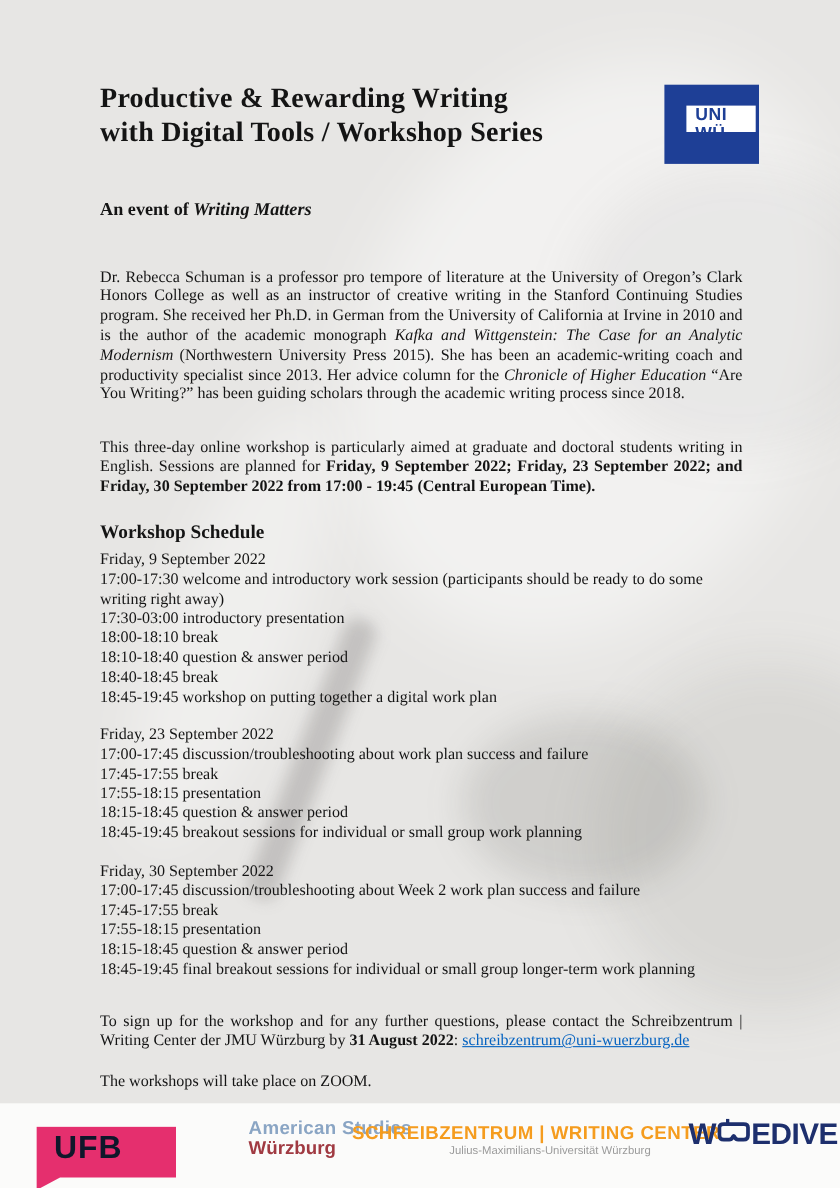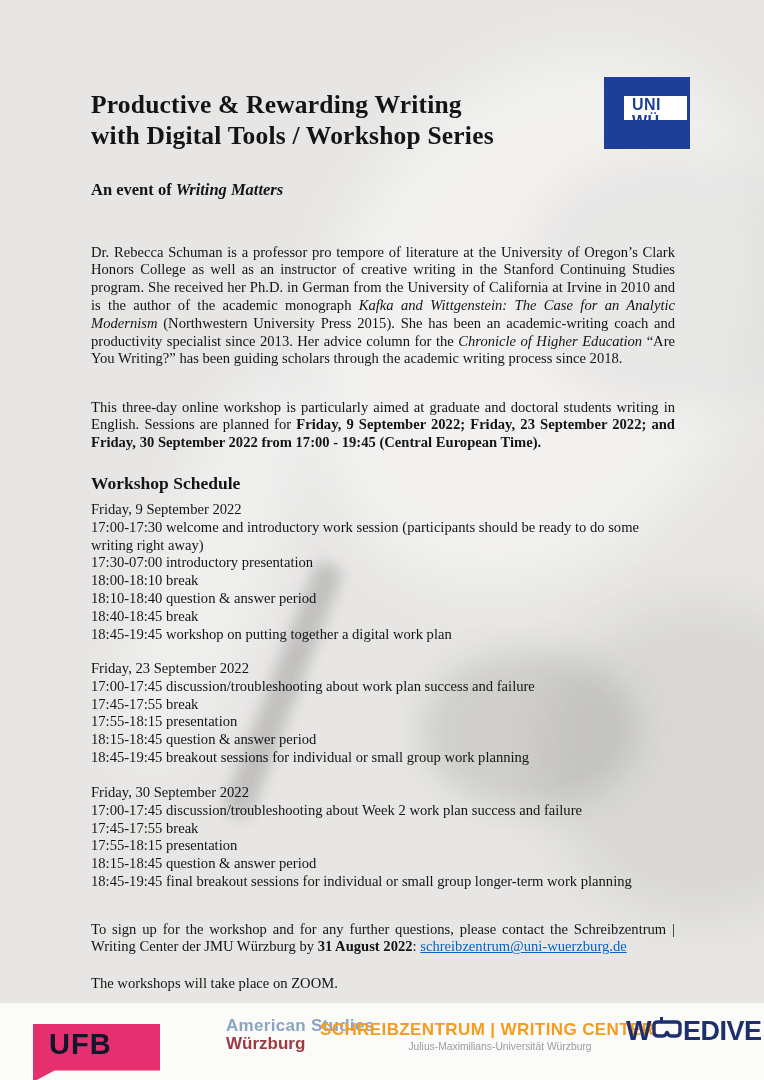--- a/index.html
+++ b/index.html
@@ -14,21 +14,21 @@
   .wm-light1{left:330px;top:40px;width:420px;height:560px;background:rgba(255,255,255,.45);filter:blur(28px);transform:rotate(28deg);}
   .wm-light2{left:150px;top:360px;width:120px;height:420px;background:rgba(255,255,255,.35);filter:blur(22px);transform:rotate(20deg);}
   .wm-pen{left:268px;top:555px;width:30px;height:270px;border-radius:12px;background:rgba(70,65,62,.22);filter:blur(7px);transform:rotate(21deg);}
   .wm-hand{left:420px;top:650px;width:220px;height:160px;background:rgba(90,85,80,.16);filter:blur(16px);}
   .wm-shoulder{left:540px;top:600px;width:320px;height:320px;background:rgba(100,95,90,.10);filter:blur(24px);}
   .wm-top{left:520px;top:150px;width:300px;height:260px;background:rgba(120,115,110,.07);filter:blur(22px);}
 
   .content{position:absolute;left:91px;top:0;width:584px;}
   .abs{position:absolute;left:0;}
 
-  .title{top:72px;width:520px;font-size:25.5px;font-weight:bold;line-height:31px;letter-spacing:.2px;}
+  .title{top:56px;width:520px;font-size:25.5px;font-weight:bold;line-height:31px;letter-spacing:.2px;}
   .subtitle{top:180px;font-size:16.5px;font-weight:bold;}
   .italic{font-style:italic;}
 
   .para{font-size:14.6px;line-height:17.8px;text-align:justify;}
   .p1{top:229px;}
   .p2{top:384px;}
   .bold{font-weight:bold;}
 
   .ws-heading{top:458px;font-size:17.5px;font-weight:bold;}
 
@@ -105,21 +105,21 @@
 
     <p class="abs para p2">
       <span>This three-day online workshop is particularly aimed at graduate and doctoral students writing in English. Sessions are planned for </span><span class="bold">Friday, 9 September 2022; Friday, 23 September 2022; and Friday, 30 September 2022 from 17:00 - 19:45 (Central European Time).</span>
     </p>
 
     <h2 class="abs ws-heading">Workshop Schedule</h2>
 
     <div class="abs day day1">
       <div class="day-date">Friday, 9 September 2022</div>
       <div class="day-item">17:00-17:30 welcome and introductory work session (participants should be ready to do some writing right away)</div>
-      <div class="day-item">17:30-07:00 introductory presentation</div>
+      <div class="day-item">17:30-03:00 introductory presentation</div>
       <div class="day-item">18:00-18:10 break</div>
       <div class="day-item">18:10-18:40 question &amp; answer period</div>
       <div class="day-item">18:40-18:45 break</div>
       <div class="day-item">18:45-19:45 workshop on putting together a digital work plan</div>
     </div>
 
     <div class="abs day day2">
       <div class="day-date">Friday, 23 September 2022</div>
       <div class="day-item">17:00-17:45 discussion/troubleshooting about work plan success and failure</div>
       <div class="day-item">17:45-17:55 break</div>

